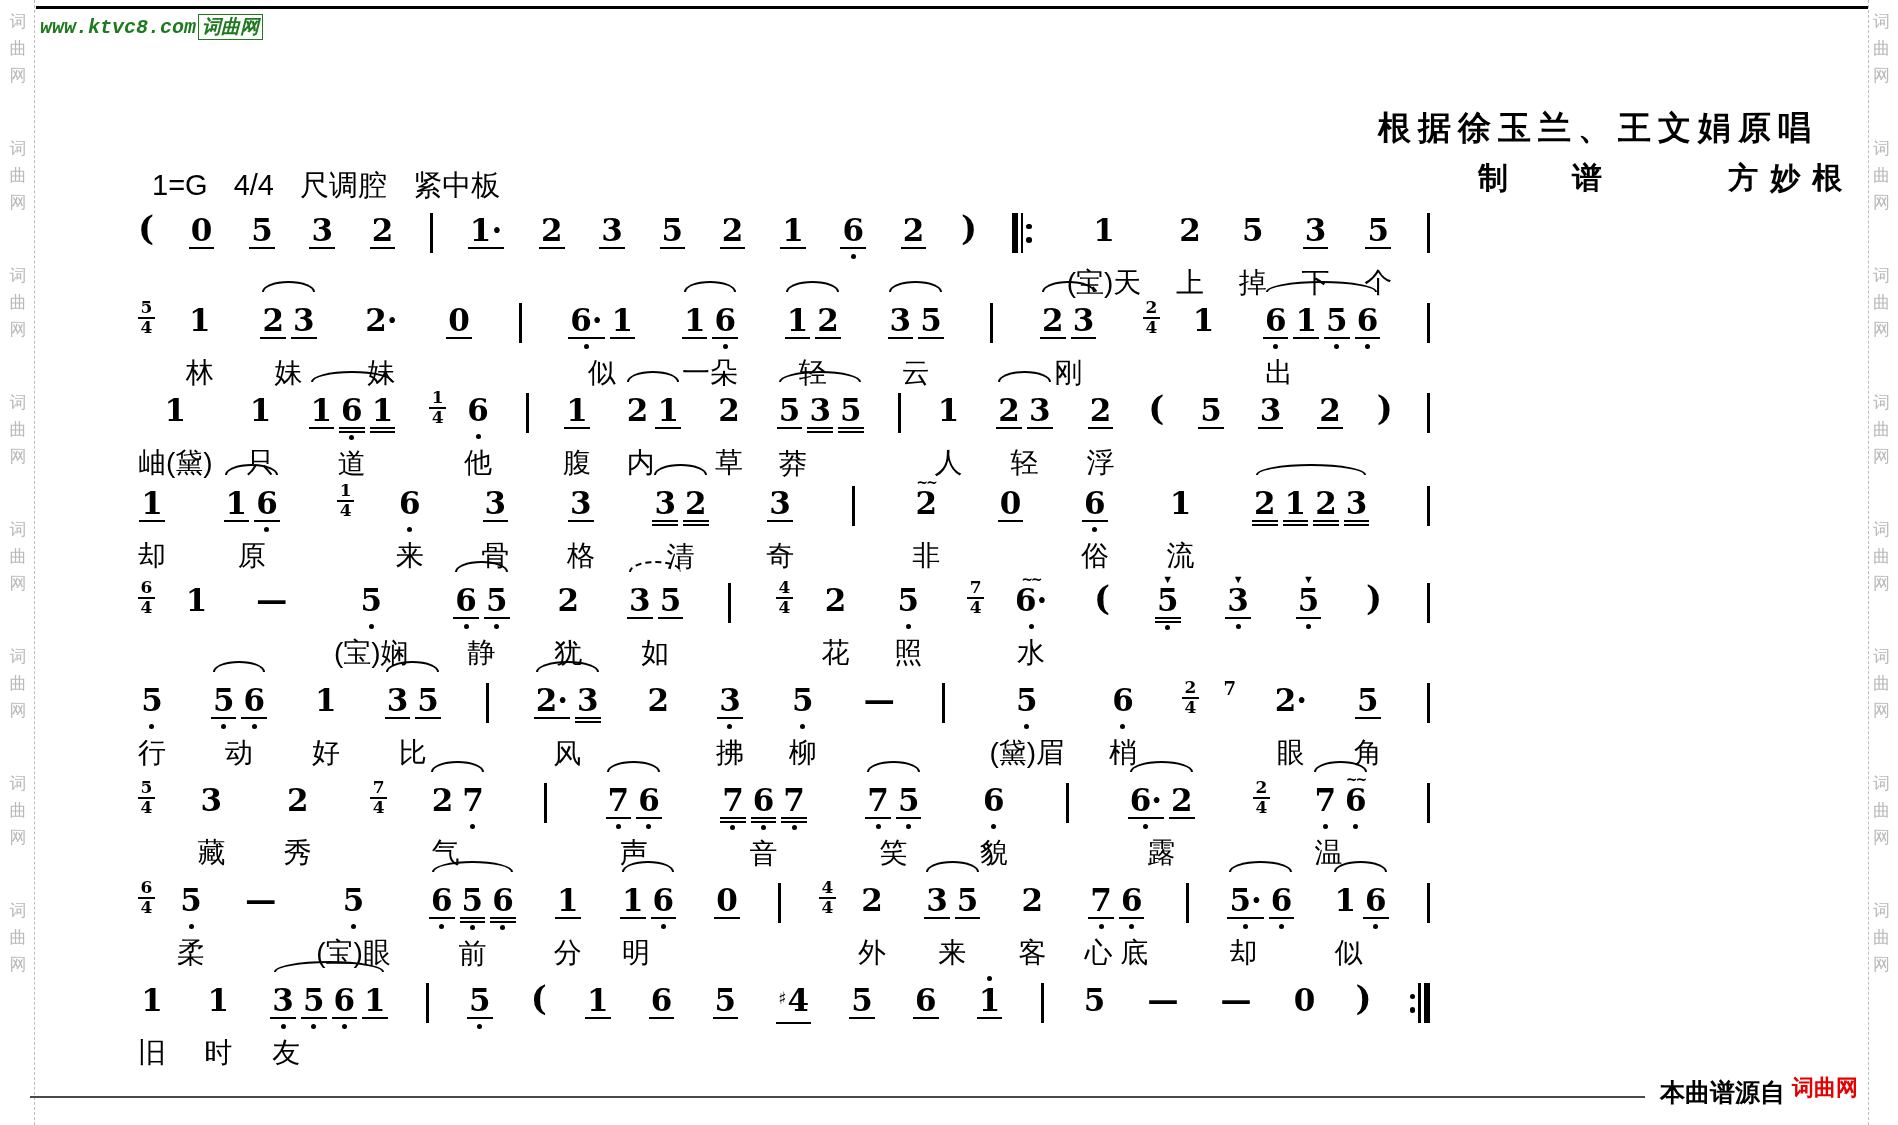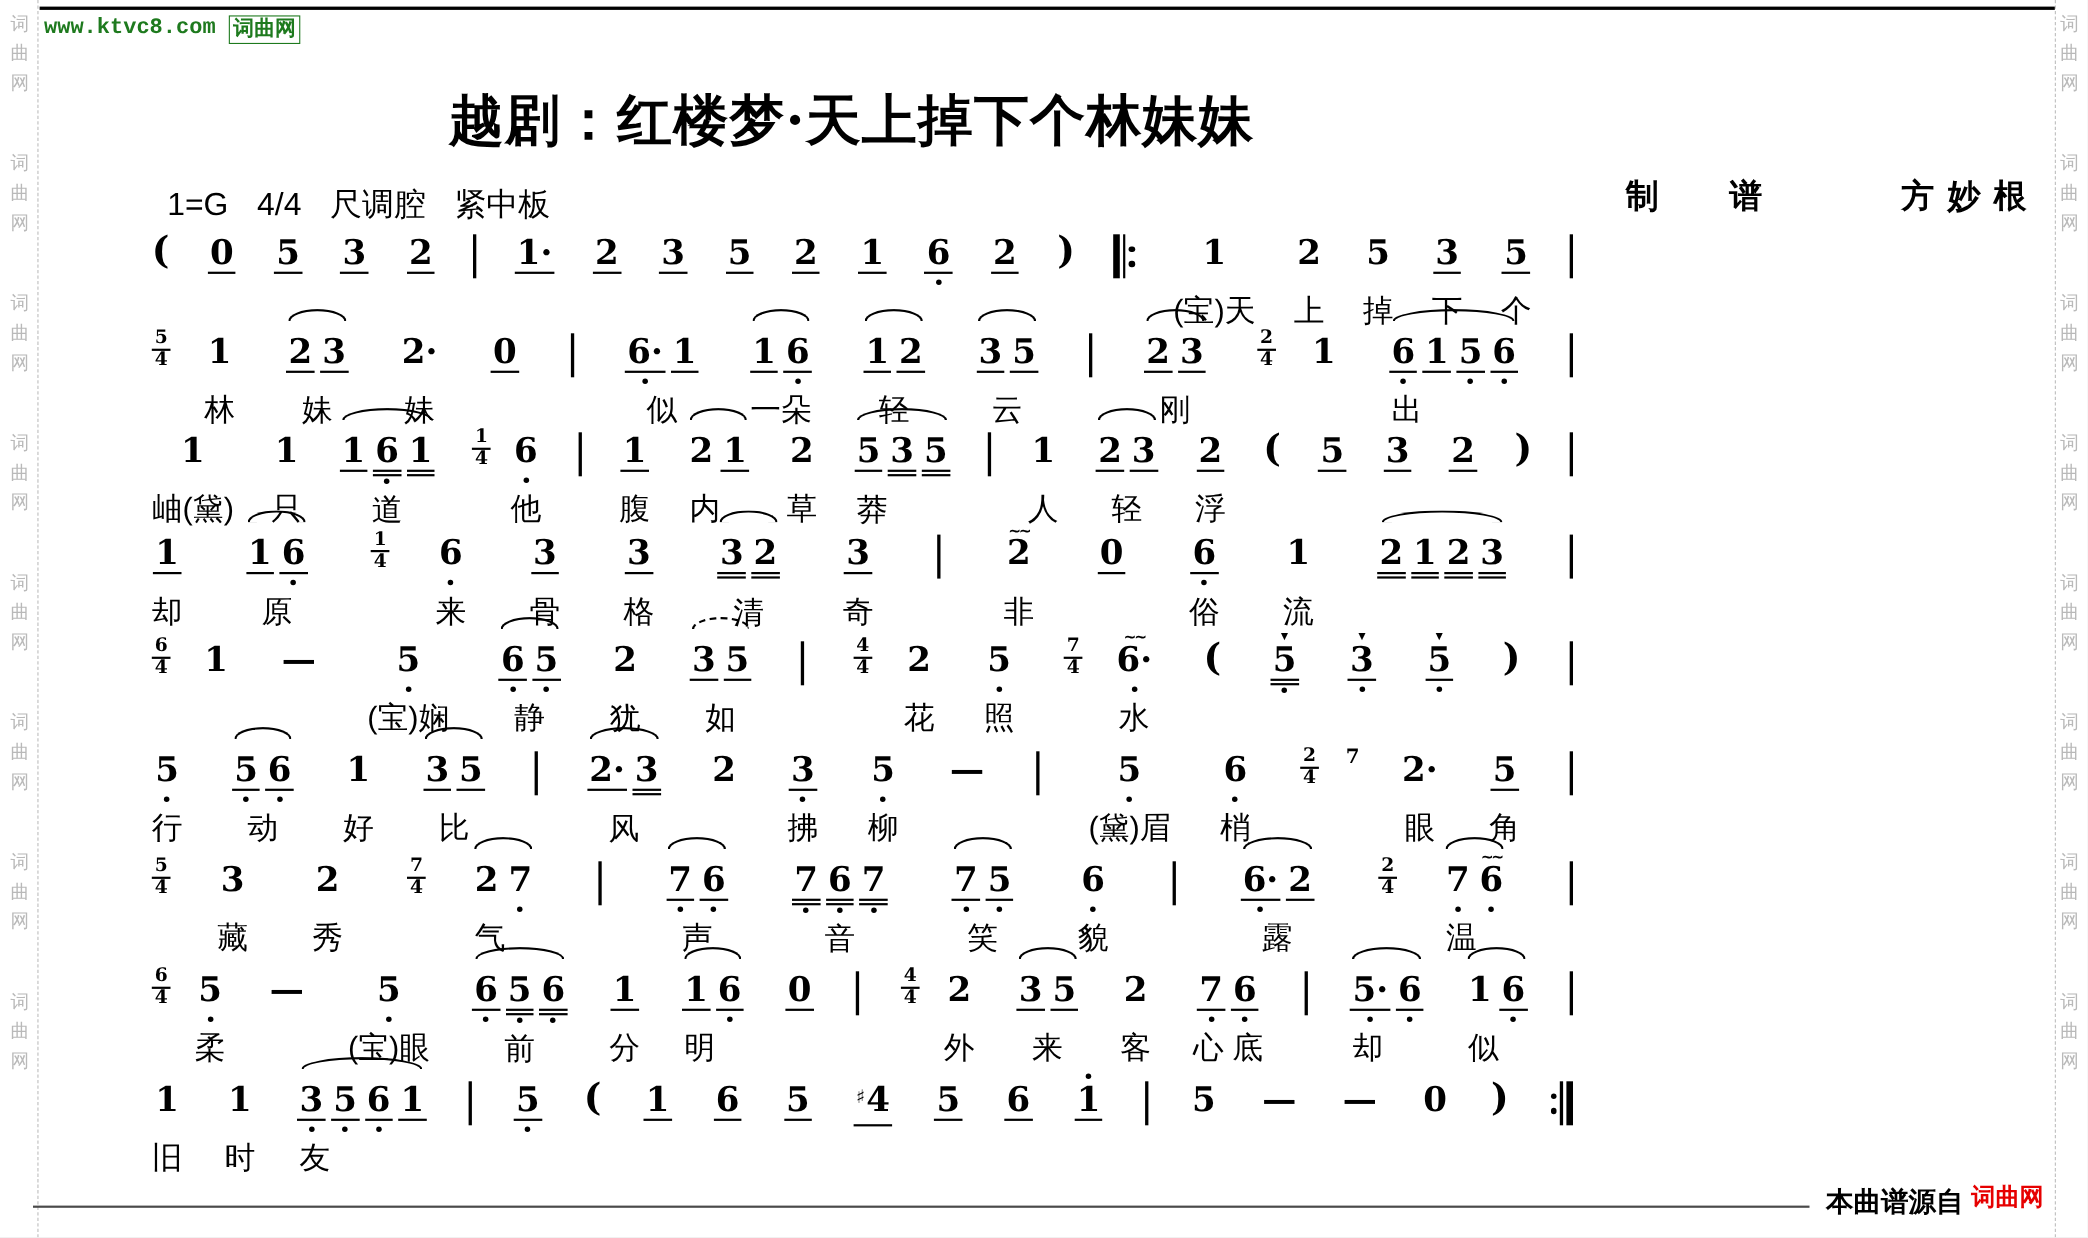--- a/index.html
+++ b/index.html
@@ -9,22 +9,22 @@
   .wm-col{position:absolute;top:0;bottom:0;color:#b9b9b9;font-size:17px;
           display:flex;flex-direction:column;align-items:center;padding-top:8px;box-sizing:border-box;}
   .wm-left{left:2px;width:33px;border-right:1.5px dashed #bdbdbd;}
   .wm-right{right:4px;width:26px;border-left:1.5px dashed #bdbdbd;}
   .wm-ch{line-height:27px;}
   .wm-gap{height:46px;flex:none;}
   
   .frame-top{position:absolute;left:36px;width:1832px;top:6px;height:3px;background:#000;}
   .frame-bottom{position:absolute;left:30px;width:1615px;top:1096px;height:2px;background:#4a4a4a;}
   
-  .site-link{position:absolute;left:40px;top:14px;display:flex;gap:12px;
-             color:#1e7a1e;text-decoration:none;}
+  .site-link{position:absolute;left:40px;top:14px;display:flex;gap:2px;align-items:center;
+             color:#1e7a1e;text-decoration:none;font-style:italic;}
   .site-url{font-family:"Liberation Mono","DejaVu Sans Mono",monospace;font-weight:bold;font-size:20px;}
   .site-name{font-size:19px;font-weight:bold;border:1px solid #1e7a1e;padding:0 3px;line-height:24px;}
   
   .title{position:absolute;left:408px;top:76px;margin:0;white-space:nowrap;
          font-family:"DejaVu Serif","Liberation Serif",serif;font-weight:bold;font-size:50px;letter-spacing:1px;}
   .credit1{position:absolute;left:1378px;top:106px;font-weight:bold;font-size:33px;letter-spacing:7px;white-space:nowrap;}
   .credit2{position:absolute;left:1478px;top:158px;font-weight:bold;font-size:30px;white-space:nowrap;}
   .cr-label{letter-spacing:64px;}
   .cr-name{margin-left:54px;letter-spacing:12px;}
   .meta{position:absolute;left:152px;top:166px;font-size:29px;white-space:nowrap;}
@@ -142,22 +142,22 @@
       <div class="wm-gap"></div>
     </div>
   <div class="frame-top"></div>
   <div class="frame-bottom"></div>
 
   <a class="site-link" href="#">
     <span class="site-url">www.ktvc8.com</span>
     <span class="site-name">词曲网</span>
   </a>
 
-  <h1 class="title">越剧：红楼梦·天上掉下个林妹妹</h1>
 
+  <div class="credit1">根据徐玉兰、王文娟原唱</div>
   <div class="credit2">
     <span class="cr-label">制谱</span>
     <span class="cr-name">方妙根</span>
   </div>
 
   <div class="meta">
     <span>1=G</span>
     <span>4/4</span>
     <span>尺调腔</span>
     <span>紧中板</span>

